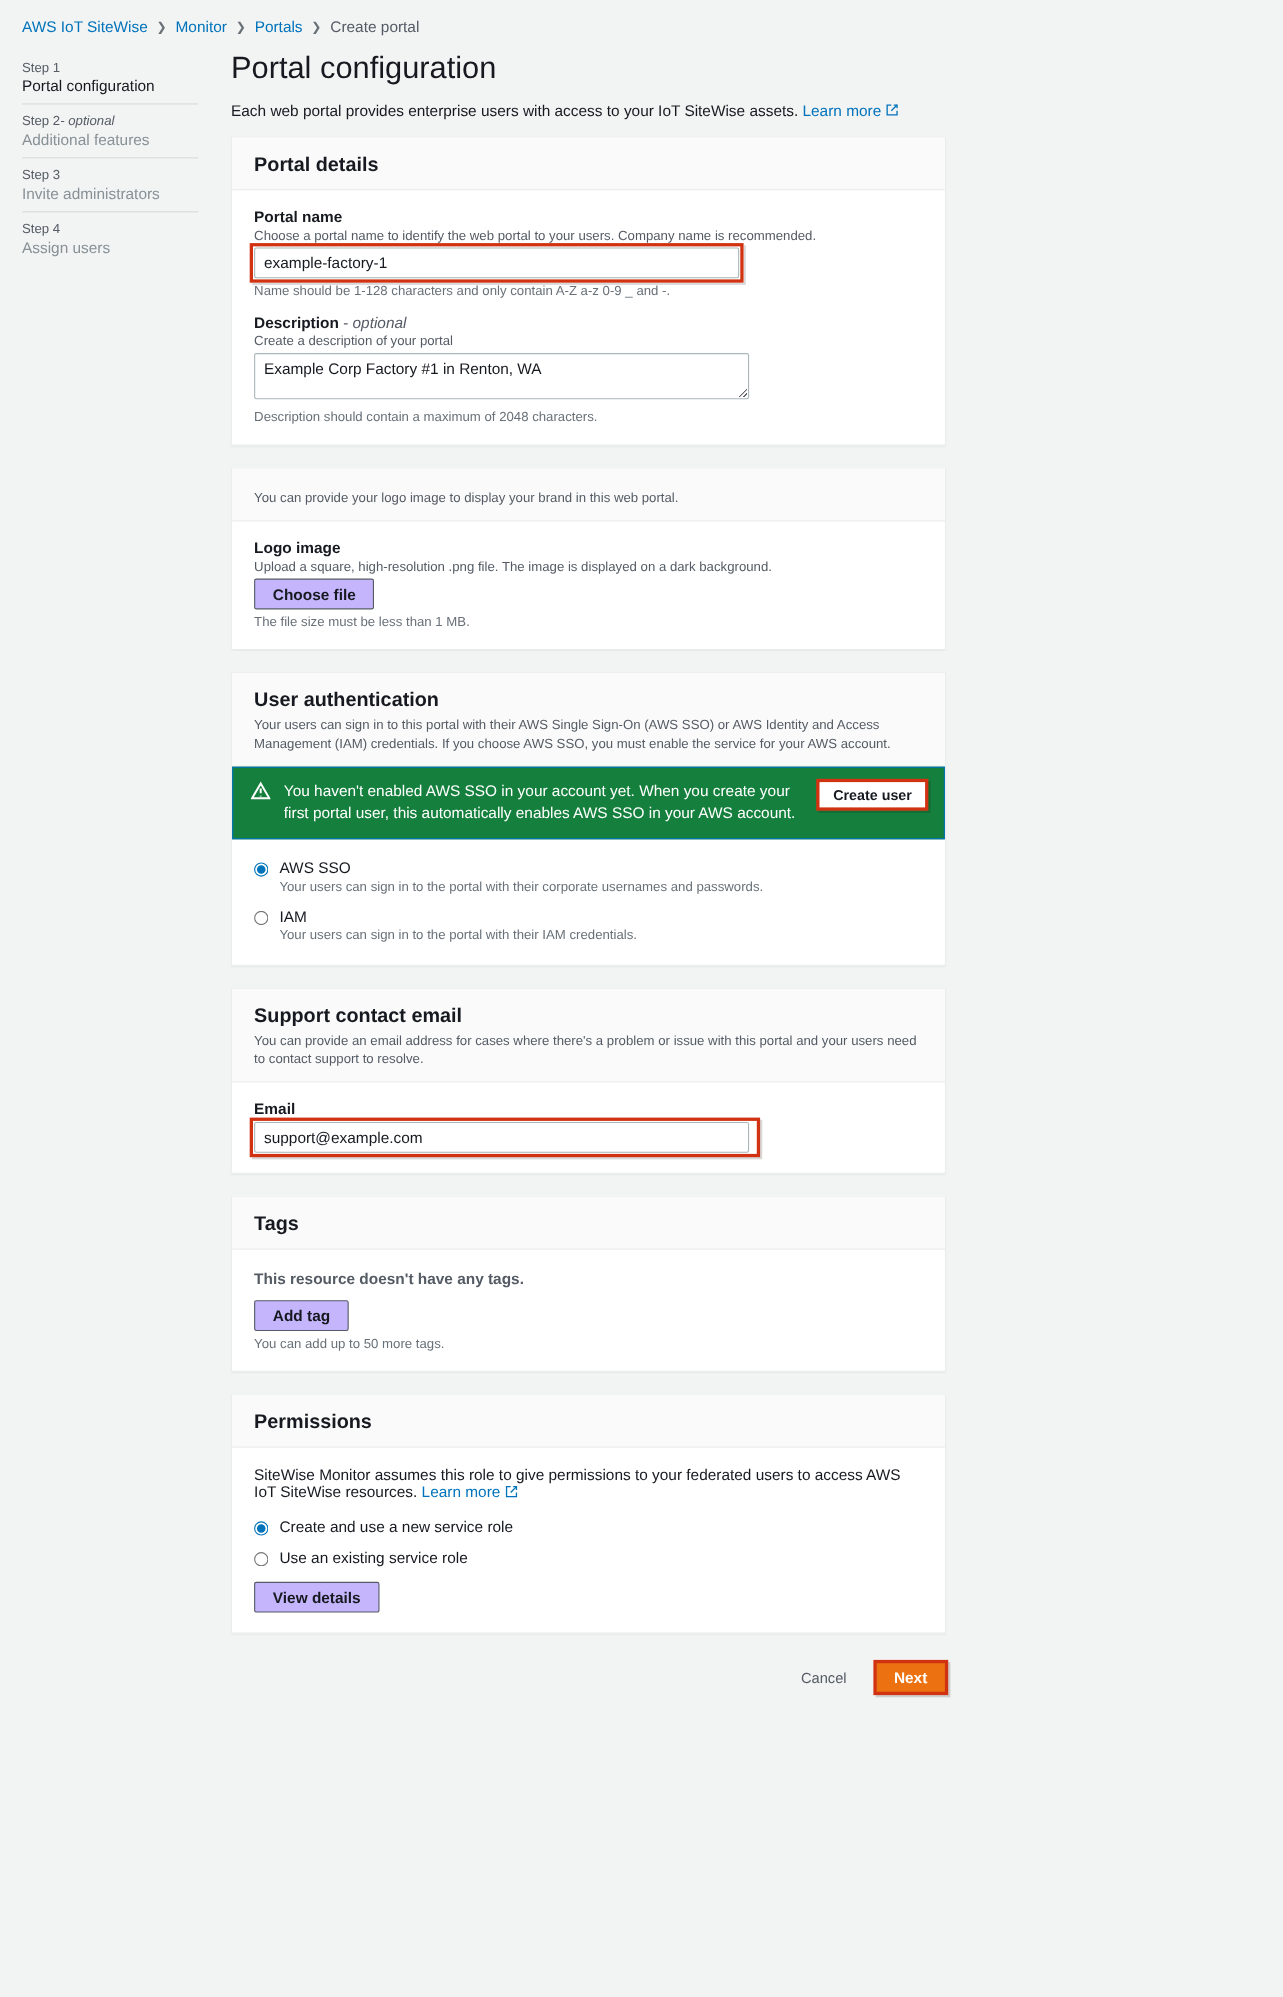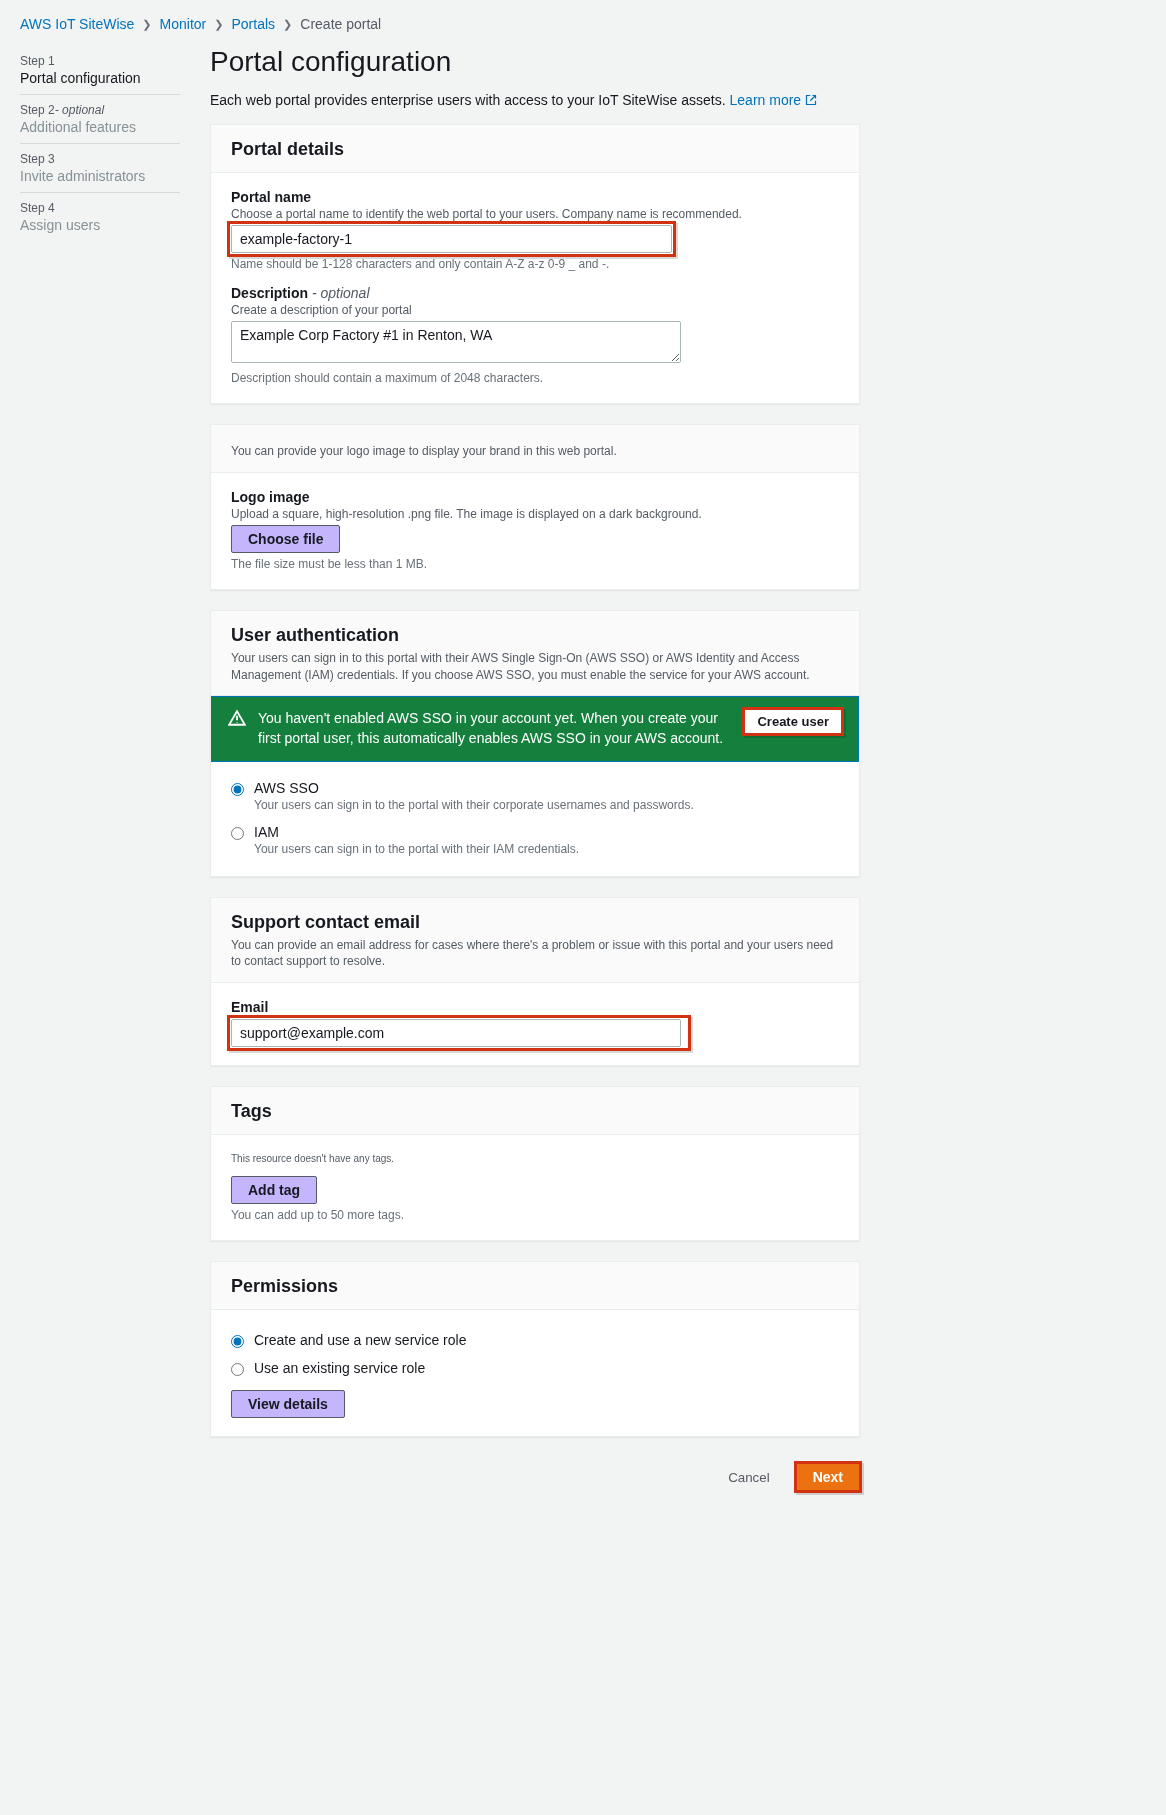--- a/index.html
+++ b/index.html
@@ -218,31 +218,43 @@
             </span>
           </div>
         </div>
       </section>
 
       <section class="card">
         <div class="card-header">
           <h2>Tags</h2>
         </div>
         <div class="card-body">
-          <p class="field-desc" style="font-size:10px;color:#545b64;padding-bottom:12px;">This resource doesn't have any tags.</p>
+          <p class="field-desc" style="font-size:14px;color:#545b64;padding-bottom:12px;font-weight:bold;">This resource doesn't have any tags.</p>
           <button class="btn">Add tag</button>
           <div class="field-hint">You can add up to 50 more tags.</div>
         </div>
       </section>
 
       <section class="card">
         <div class="card-header">
           <h2>Permissions</h2>
         </div>
         <div class="card-body">
+          <p style="font-size:14px;padding-bottom:10px;">
+            <span>SiteWise Monitor assumes this role to give permissions to your federated users to access AWS IoT SiteWise resources.</span>
+            <a><span>Learn more</span>
+              <span class="external-icon">
+                <svg viewBox="0 0 16 16" fill="none" stroke="#0073bb" stroke-width="1.6">
+                    <path d="M7 2H2v12h12V9"></path>
+                    <path d="M10 2h4v4"></path>
+                    <path d="M14 2L7 9"></path>
+                  </svg>
+              </span>
+            </a>
+          </p>
           <label class="radio-row">
             <input type="radio" name="role" checked="" style="">
             <span class="radio-text">
                 <div class="title">Create and use a new service role</div>
               </span>
           </label>
           <label class="radio-row">
             <input type="radio" name="role" style="">
             <span class="radio-text">
                 <div class="title">Use an existing service role</div>

